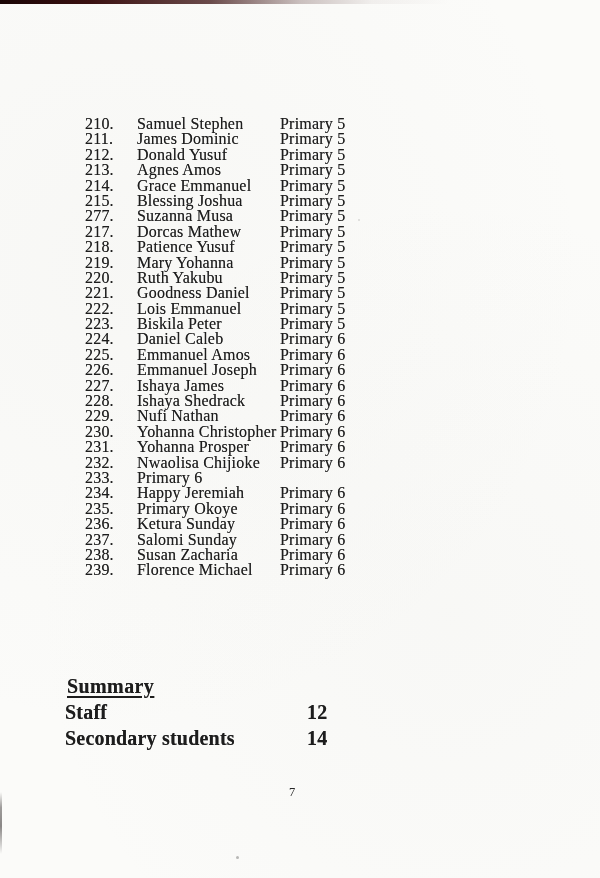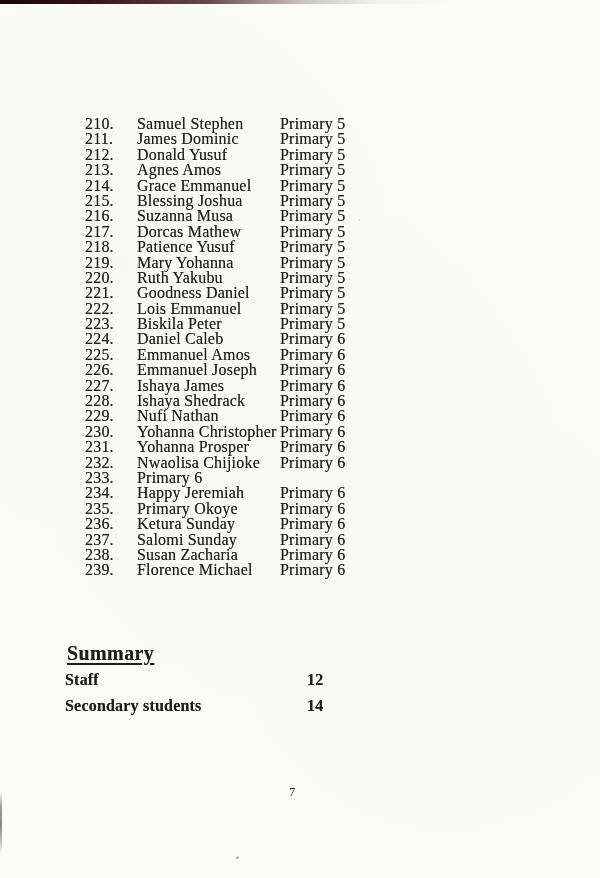--- a/index.html
+++ b/index.html
@@ -43,36 +43,36 @@
     letter-spacing: 0.2px;
     text-shadow: 0 0 0.4px rgba(20,20,20,0.55);
     white-space: nowrap;
   }
   .col-no   { width: 52px; }
   .col-name { width: 143px; }
   .col-class { }
 
   
   .summary {
-    position: absolute; left: 65px; top: 642px; width: 330px;
+    position: absolute; left: 65px; top: 675px; width: 330px;
     font-weight: bold;
     text-shadow: 0 0 0.5px rgba(20,20,20,0.6);
   }
   .summary-title {
     margin: 0 0 2px 2px;
     font-size: 20px;
     letter-spacing: 0.4px;
     text-decoration: underline;
     text-decoration-thickness: 2px;
     text-underline-offset: 3px;
     display: inline-block;
   }
   .summary-row, .summary-total {
     display: flex;
-    font-size: 16px;
+    font-size: 20px;
     line-height: 25.6px;
     letter-spacing: 0.2px;
     white-space: nowrap;
   }
   .s-label { width: 242px; }
   .s-value { }
   .total-label { margin-left: 33px; width: 209px; letter-spacing: 1px; }
   .total-value {
     text-decoration: underline;
     text-decoration-thickness: 2px;
@@ -121,21 +121,21 @@
         <span class="col-no">214.</span>
         <span class="col-name">Grace Emmanuel</span>
         <span class="col-class">Primary 5</span>
       </div>
       <div class="roster-row">
         <span class="col-no">215.</span>
         <span class="col-name">Blessing Joshua</span>
         <span class="col-class">Primary 5</span>
       </div>
       <div class="roster-row">
-        <span class="col-no">216.</span>
+        <span class="col-no">277.</span>
         <span class="col-name">Suzanna Musa</span>
         <span class="col-class">Primary 5</span>
       </div>
       <div class="roster-row">
         <span class="col-no">217.</span>
         <span class="col-name">Dorcas Mathew</span>
         <span class="col-class">Primary 5</span>
       </div>
       <div class="roster-row">
         <span class="col-no">218.</span>

